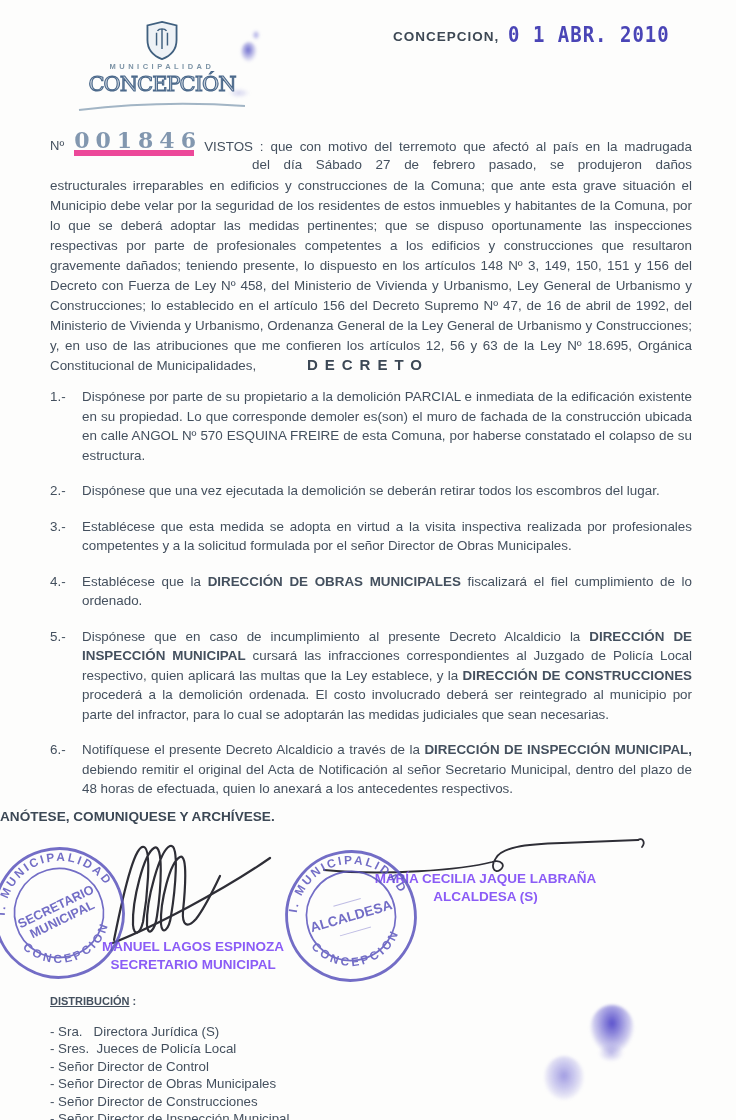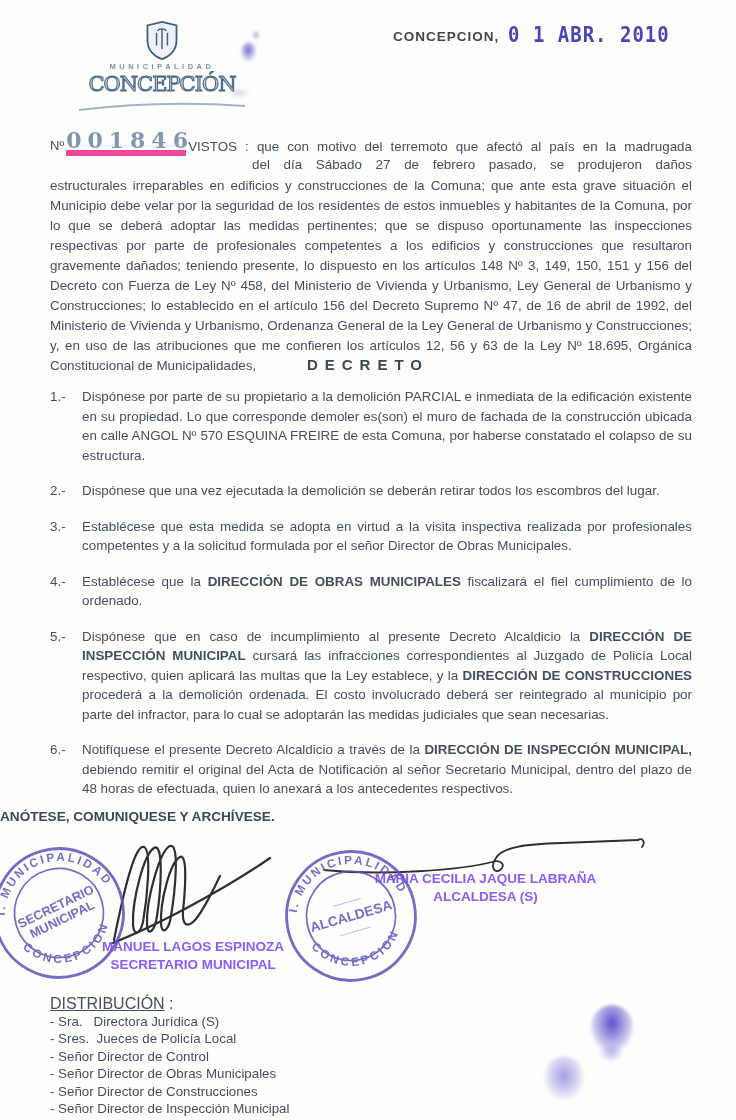--- a/index.html
+++ b/index.html
@@ -17,21 +17,21 @@
     font-family:"DejaVu Serif",serif;font-size:21px;letter-spacing:-1px;line-height:30px;
     color:rgba(74,104,138,0.30);-webkit-text-stroke:1.1px #4a688a;margin-top:-2px;
   }
   .logo-underline{display:block;margin:0 auto;margin-top:1px;}
   .place-line{position:absolute;left:393px;top:29px;font-size:13.5px;letter-spacing:1px;color:#3d4854;font-weight:bold;}
   .date-stamp{
     position:absolute;left:508px;top:23px;font-family:"DejaVu Sans Mono",monospace;
     font-weight:bold;font-size:19px;letter-spacing:1px;color:#4a45b6;transform:scaleY(1.12);
   }
   
-  .num-row{position:absolute;left:50px;top:124px;width:642px;display:flex;align-items:flex-end;gap:2px;}
+  .num-row{position:absolute;left:50px;top:124px;width:642px;display:flex;align-items:flex-end;gap:10px;}
   .num-label{font-size:13px;padding-bottom:3px;}
   .num-box{width:120px;border-bottom:6px solid #ec4899;text-align:center;flex:none;}
   .num-value{
     font-family:"DejaVu Serif",serif;font-weight:bold;font-size:22px;letter-spacing:6px;
     color:#8297af;display:inline-block;transform:translateY(3px);
   }
   .vistos-line1{flex:1;font-size:13.4px;line-height:17px;text-align:justify;text-align-last:justify;padding-bottom:1px;}
   .vistos-line2{position:absolute;left:252px;top:157px;right:44px;font-size:13.4px;text-align:justify;text-align-last:justify;}
   .vistos-body{position:absolute;left:50px;top:176px;width:642px;font-size:13.4px;line-height:20px;text-align:justify;}
   
@@ -47,21 +47,21 @@
   .sign-block{position:absolute;text-align:center;font-weight:bold;font-size:13.5px;line-height:18px;color:#8b5cf6;}
   .sign-left{left:78px;top:938px;width:230px;}
   .sign-right{left:328px;top:870px;width:315px;}
   
   .stamp{position:absolute;color:#5b55bd;opacity:0.85;}
   .stamp-left{left:-12px;top:842px;transform:rotate(-16deg);}
   .stamp-right{left:280px;top:845px;transform:rotate(-10deg);}
   .stamp text{fill:#5b55bd;font-family:"Liberation Sans",sans-serif;}
   
   .distribution{position:absolute;left:50px;top:995px;width:420px;font-size:13.3px;}
-  .dist-heading{font-weight:normal;font-size:16px;margin-bottom:0;}
+  .dist-heading{font-weight:bold;font-size:11px;margin-bottom:16px;}
   .dist-heading .u{text-decoration:underline;}
   .dist-item{line-height:17.4px;white-space:pre;}
   
   .blot{position:absolute;border-radius:50%;filter:blur(1.4px);}
   .blot-top{left:241px;top:42px;width:16px;height:20px;background:radial-gradient(ellipse at 45% 40%,rgba(60,58,190,0.75),rgba(60,58,190,0.12) 60%,transparent 75%);}
   .blot-top2{left:252px;top:30px;width:8px;height:10px;background:radial-gradient(rgba(70,68,200,0.5),transparent 70%);}
   .blot-top3{left:228px;top:88px;width:22px;height:10px;background:radial-gradient(rgba(90,90,200,0.25),transparent 70%);}
   .blot-big{left:590px;top:1005px;width:44px;height:48px;background:radial-gradient(ellipse at 50% 38%,rgba(72,62,198,0.9),rgba(72,62,198,0.25) 58%,transparent 74%);}
   .blot-big-tail{left:598px;top:1044px;width:26px;height:18px;background:radial-gradient(rgba(80,70,200,0.35),transparent 70%);}
   .blot-small{left:544px;top:1056px;width:40px;height:44px;background:radial-gradient(ellipse at 50% 45%,rgba(86,78,205,0.55),rgba(86,78,205,0.15) 58%,transparent 75%);}

